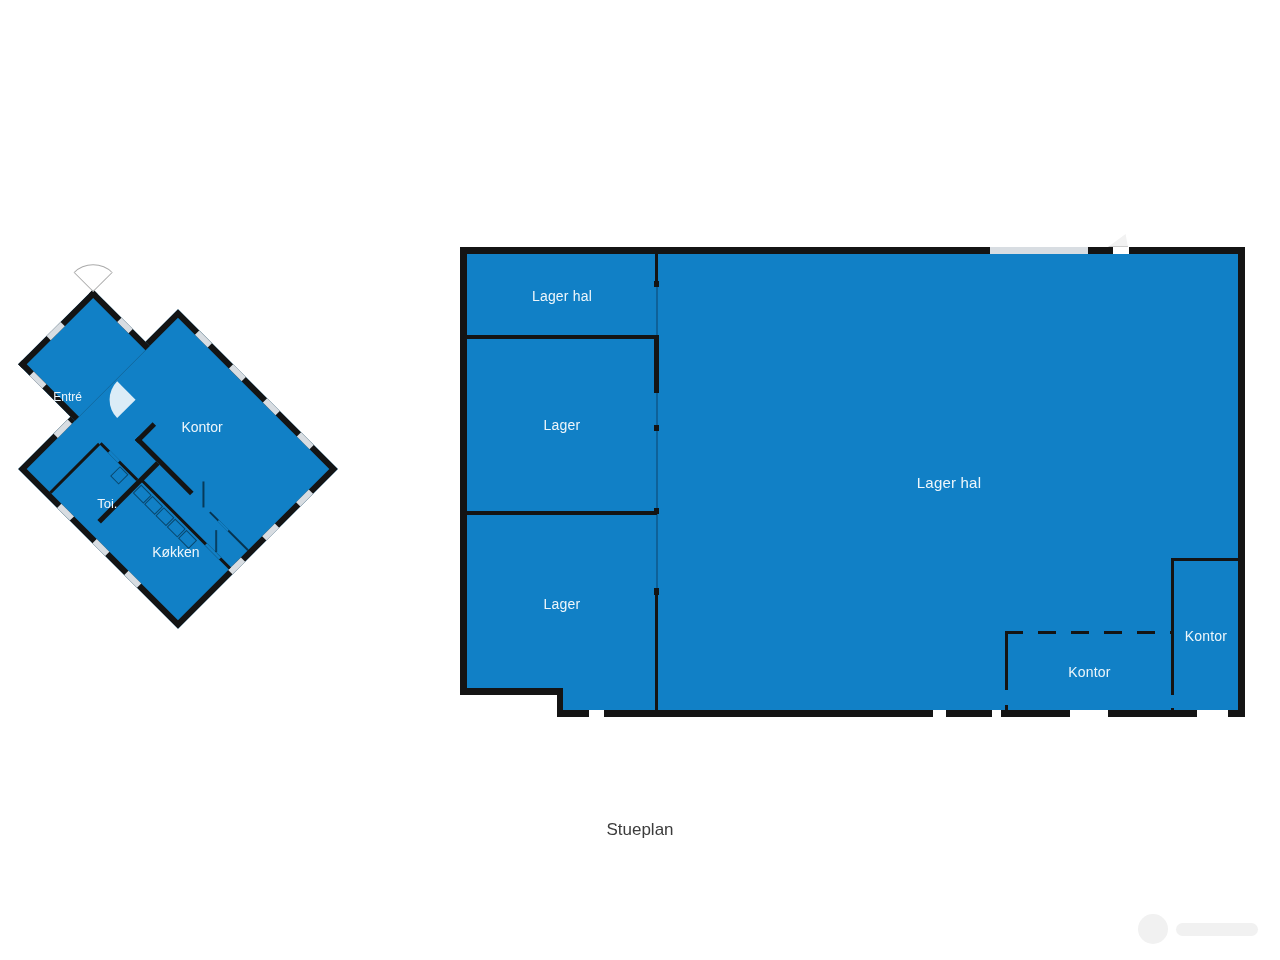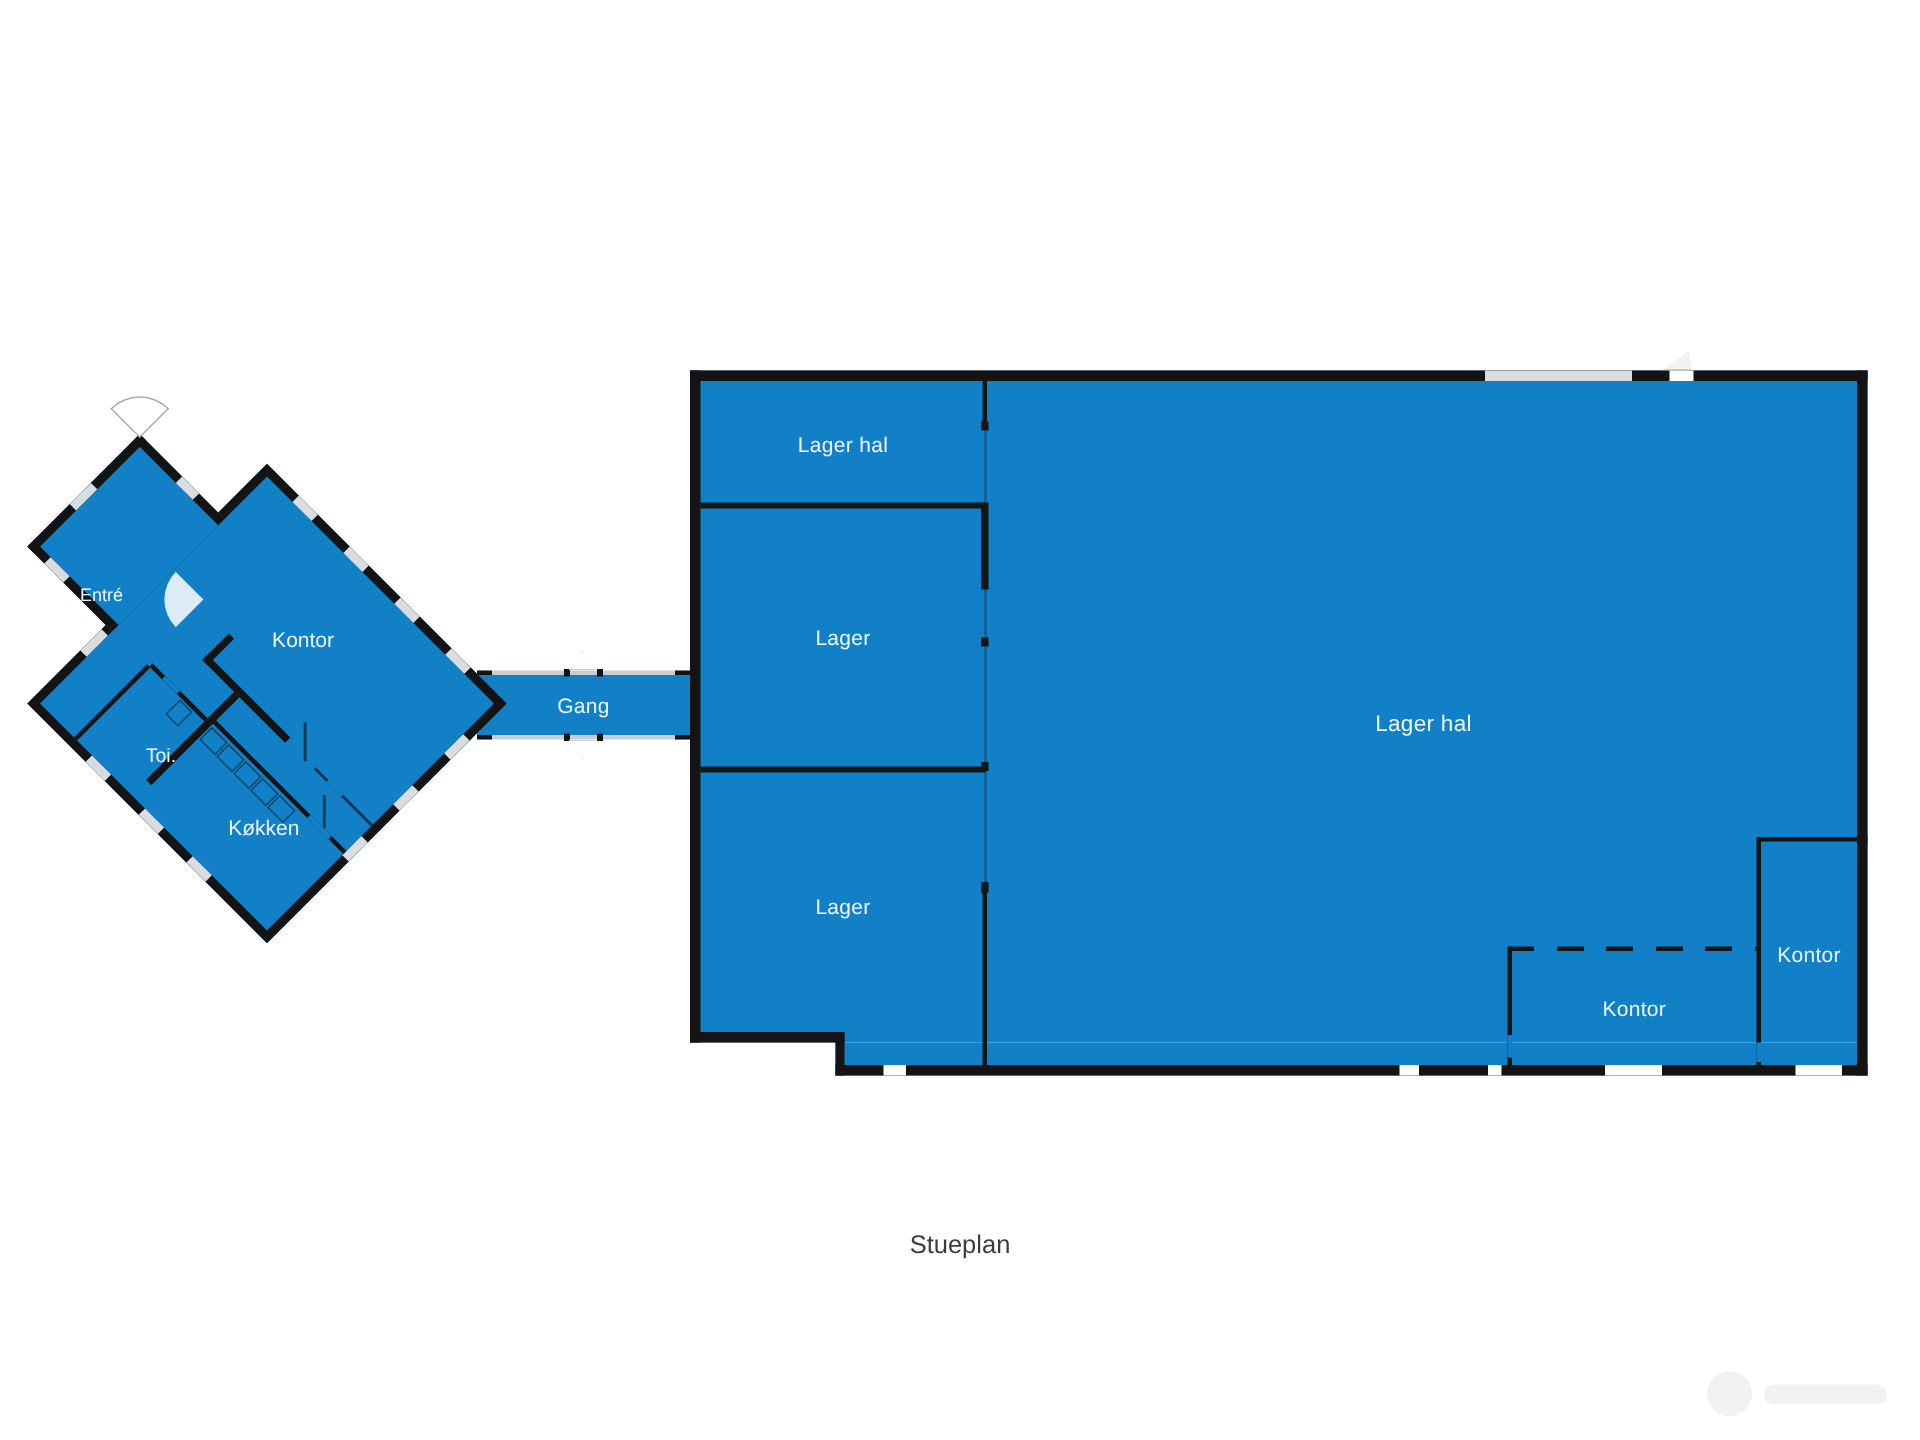--- a/index.html
+++ b/index.html
@@ -188,35 +188,20 @@
     <div class="abs rb-k1-lgap"></div>
 
     <div class="abs room-label lbl-lager-hal-top">Lager hal</div>
     <div class="abs room-label lbl-lager-mid">Lager</div>
     <div class="abs room-label lbl-lager-bottom">Lager</div>
     <div class="abs room-label big lbl-lager-hal-main">Lager hal</div>
     <div class="abs room-label lbl-kontor-inner">Kontor</div>
     <div class="abs room-label lbl-kontor-corner">Kontor</div>
   </div>
 
-  <div class="abs fill" id="gang">
-    <div class="abs gang-line gl-top"></div>
-    <div class="abs gang-line gl-bot"></div>
-    <div class="abs gang-end ge1"></div>
-    <div class="abs gang-end ge2"></div>
-    <div class="abs gang-end ge3"></div>
-    <div class="abs gang-end ge4"></div>
-    <div class="abs gang-tick gt1"></div>
-    <div class="abs gang-tick gt2"></div>
-    <div class="abs gang-tick gt3"></div>
-    <div class="abs gang-tick gt4"></div>
-    <div class="abs gang-swing gs-top"></div>
-    <div class="abs gang-swing gs-bot"></div>
-    <div class="abs room-label" style="left:0;top:0;width:142px;height:40px">Gang</div>
-  </div>
 
   <div class="abs" id="left-building">
 
     <div class="lb-win wt1"></div>
     <div class="lb-win wt2"></div>
     <div class="lb-win wt3"></div>
     <div class="lb-win wt4"></div>
     <div class="lb-win wr1"></div>
     <div class="lb-win wr2"></div>
     <div class="lb-win wr3"></div>

